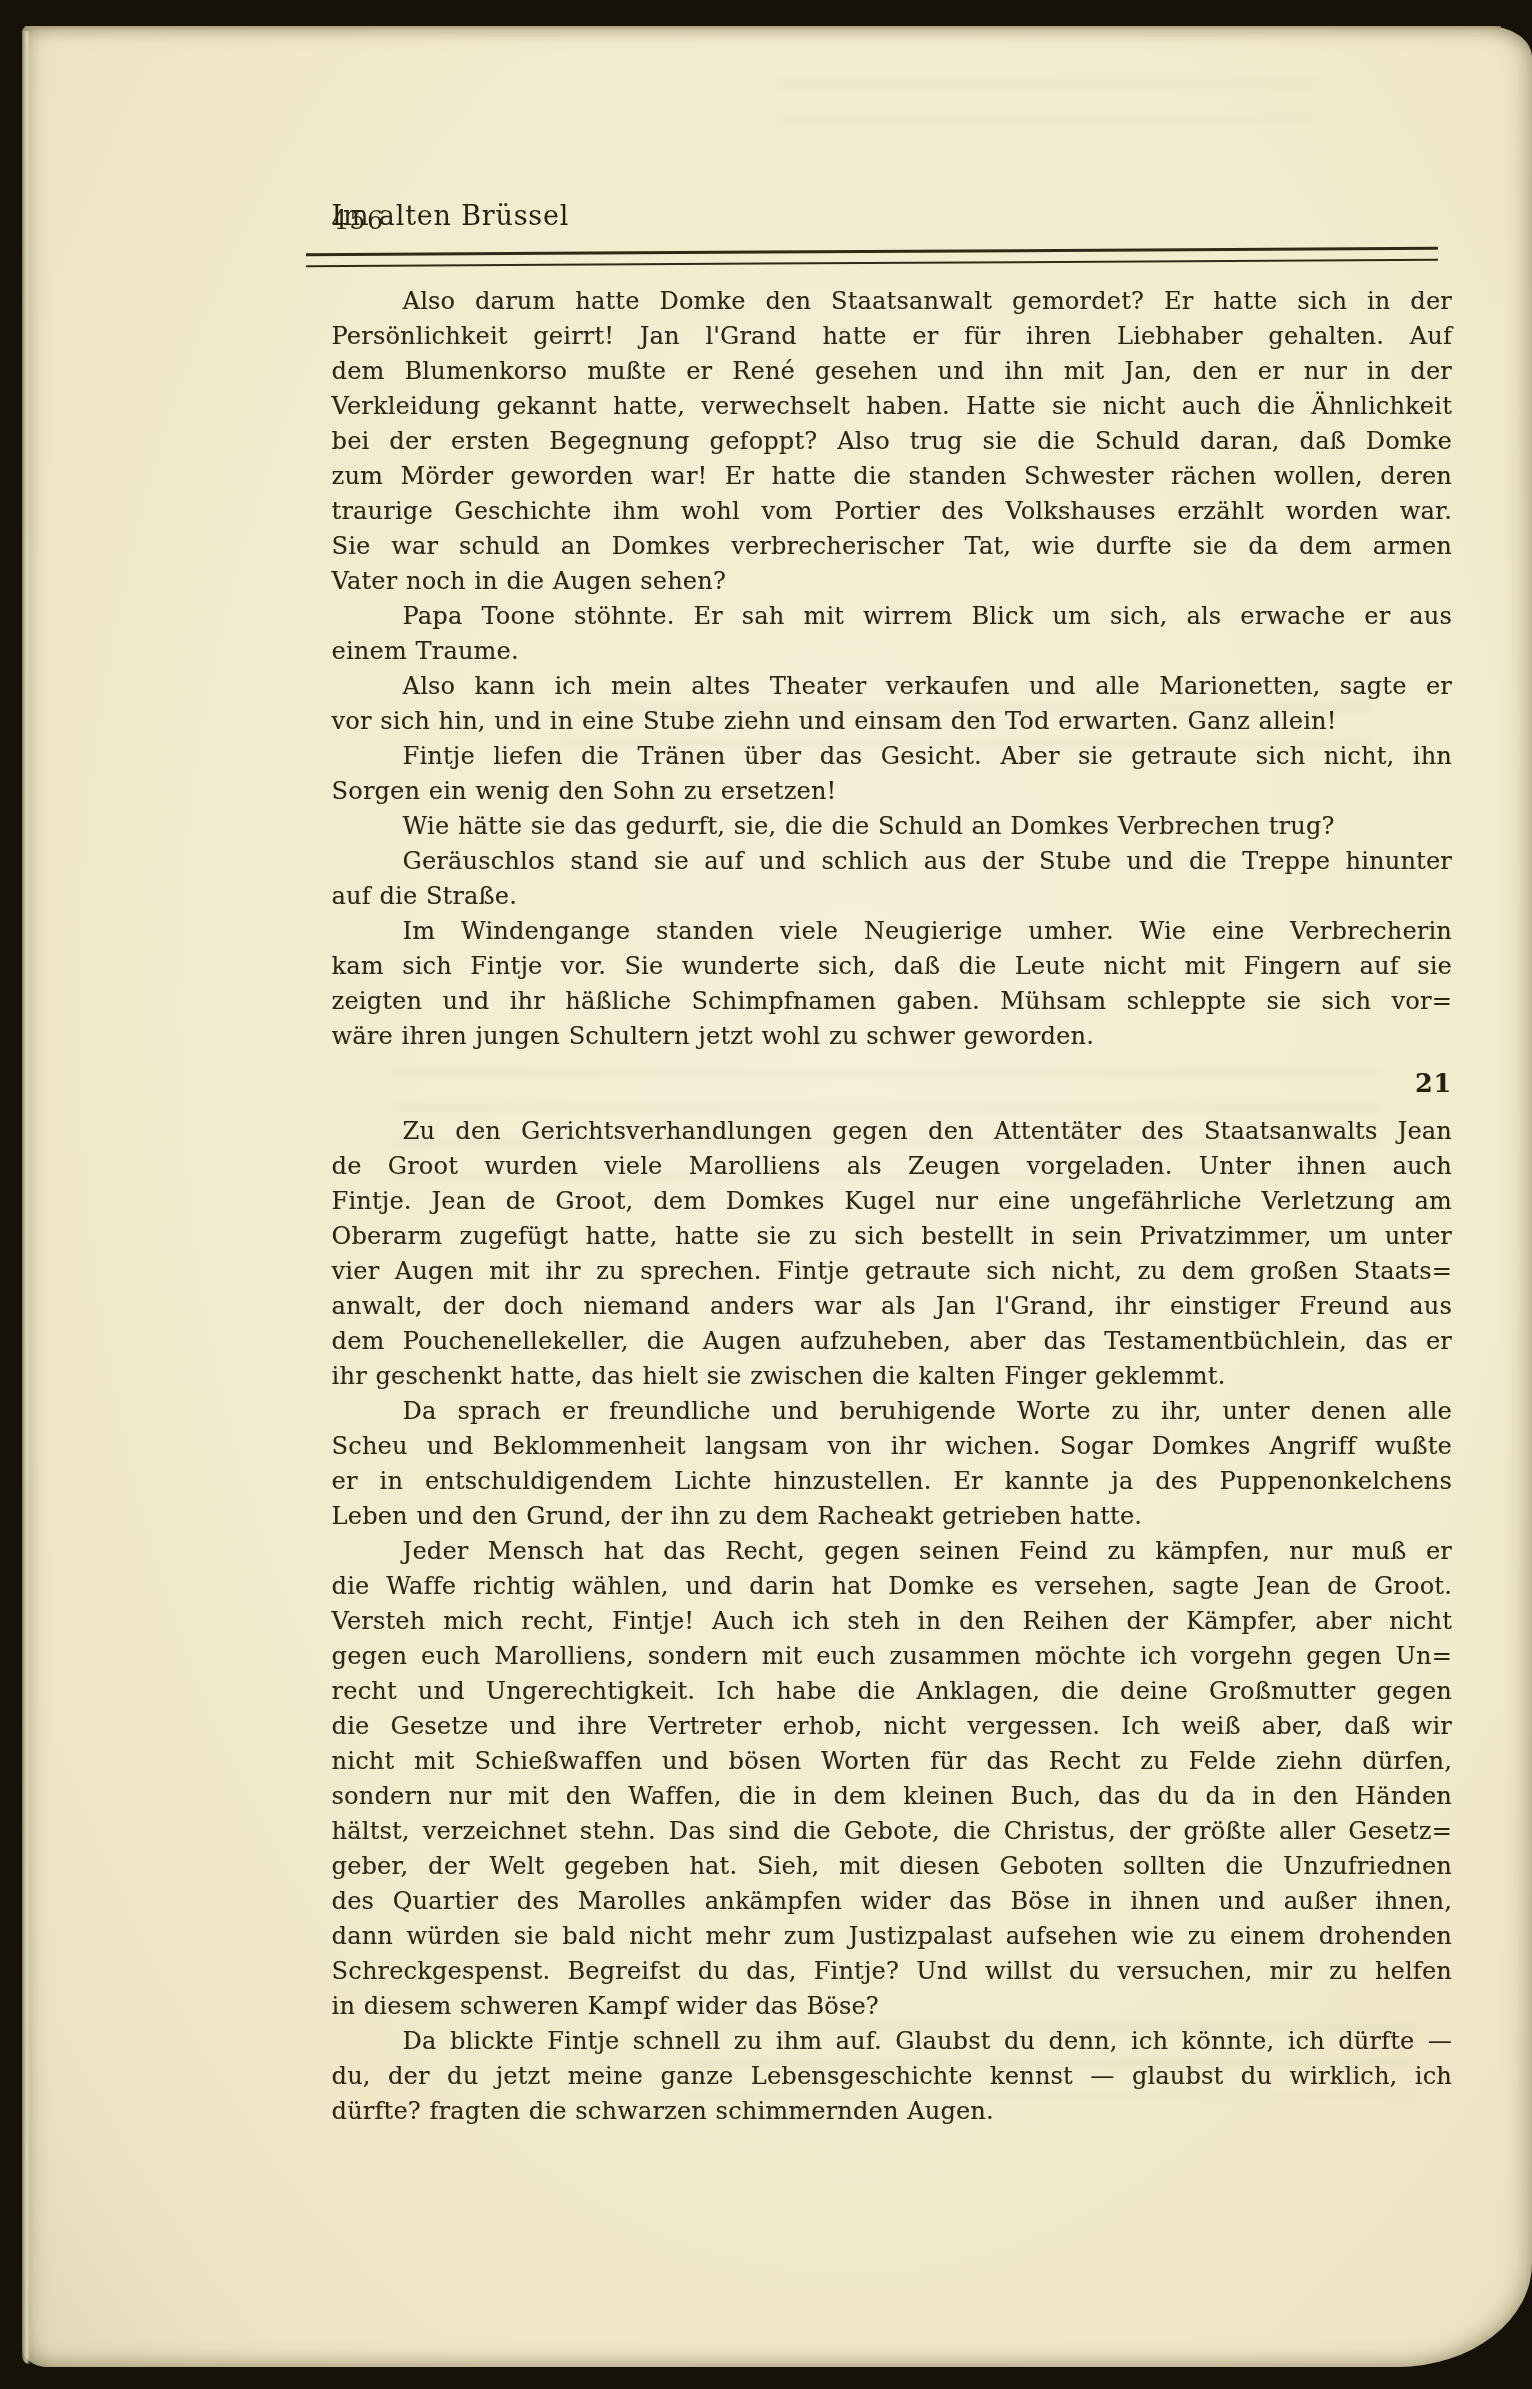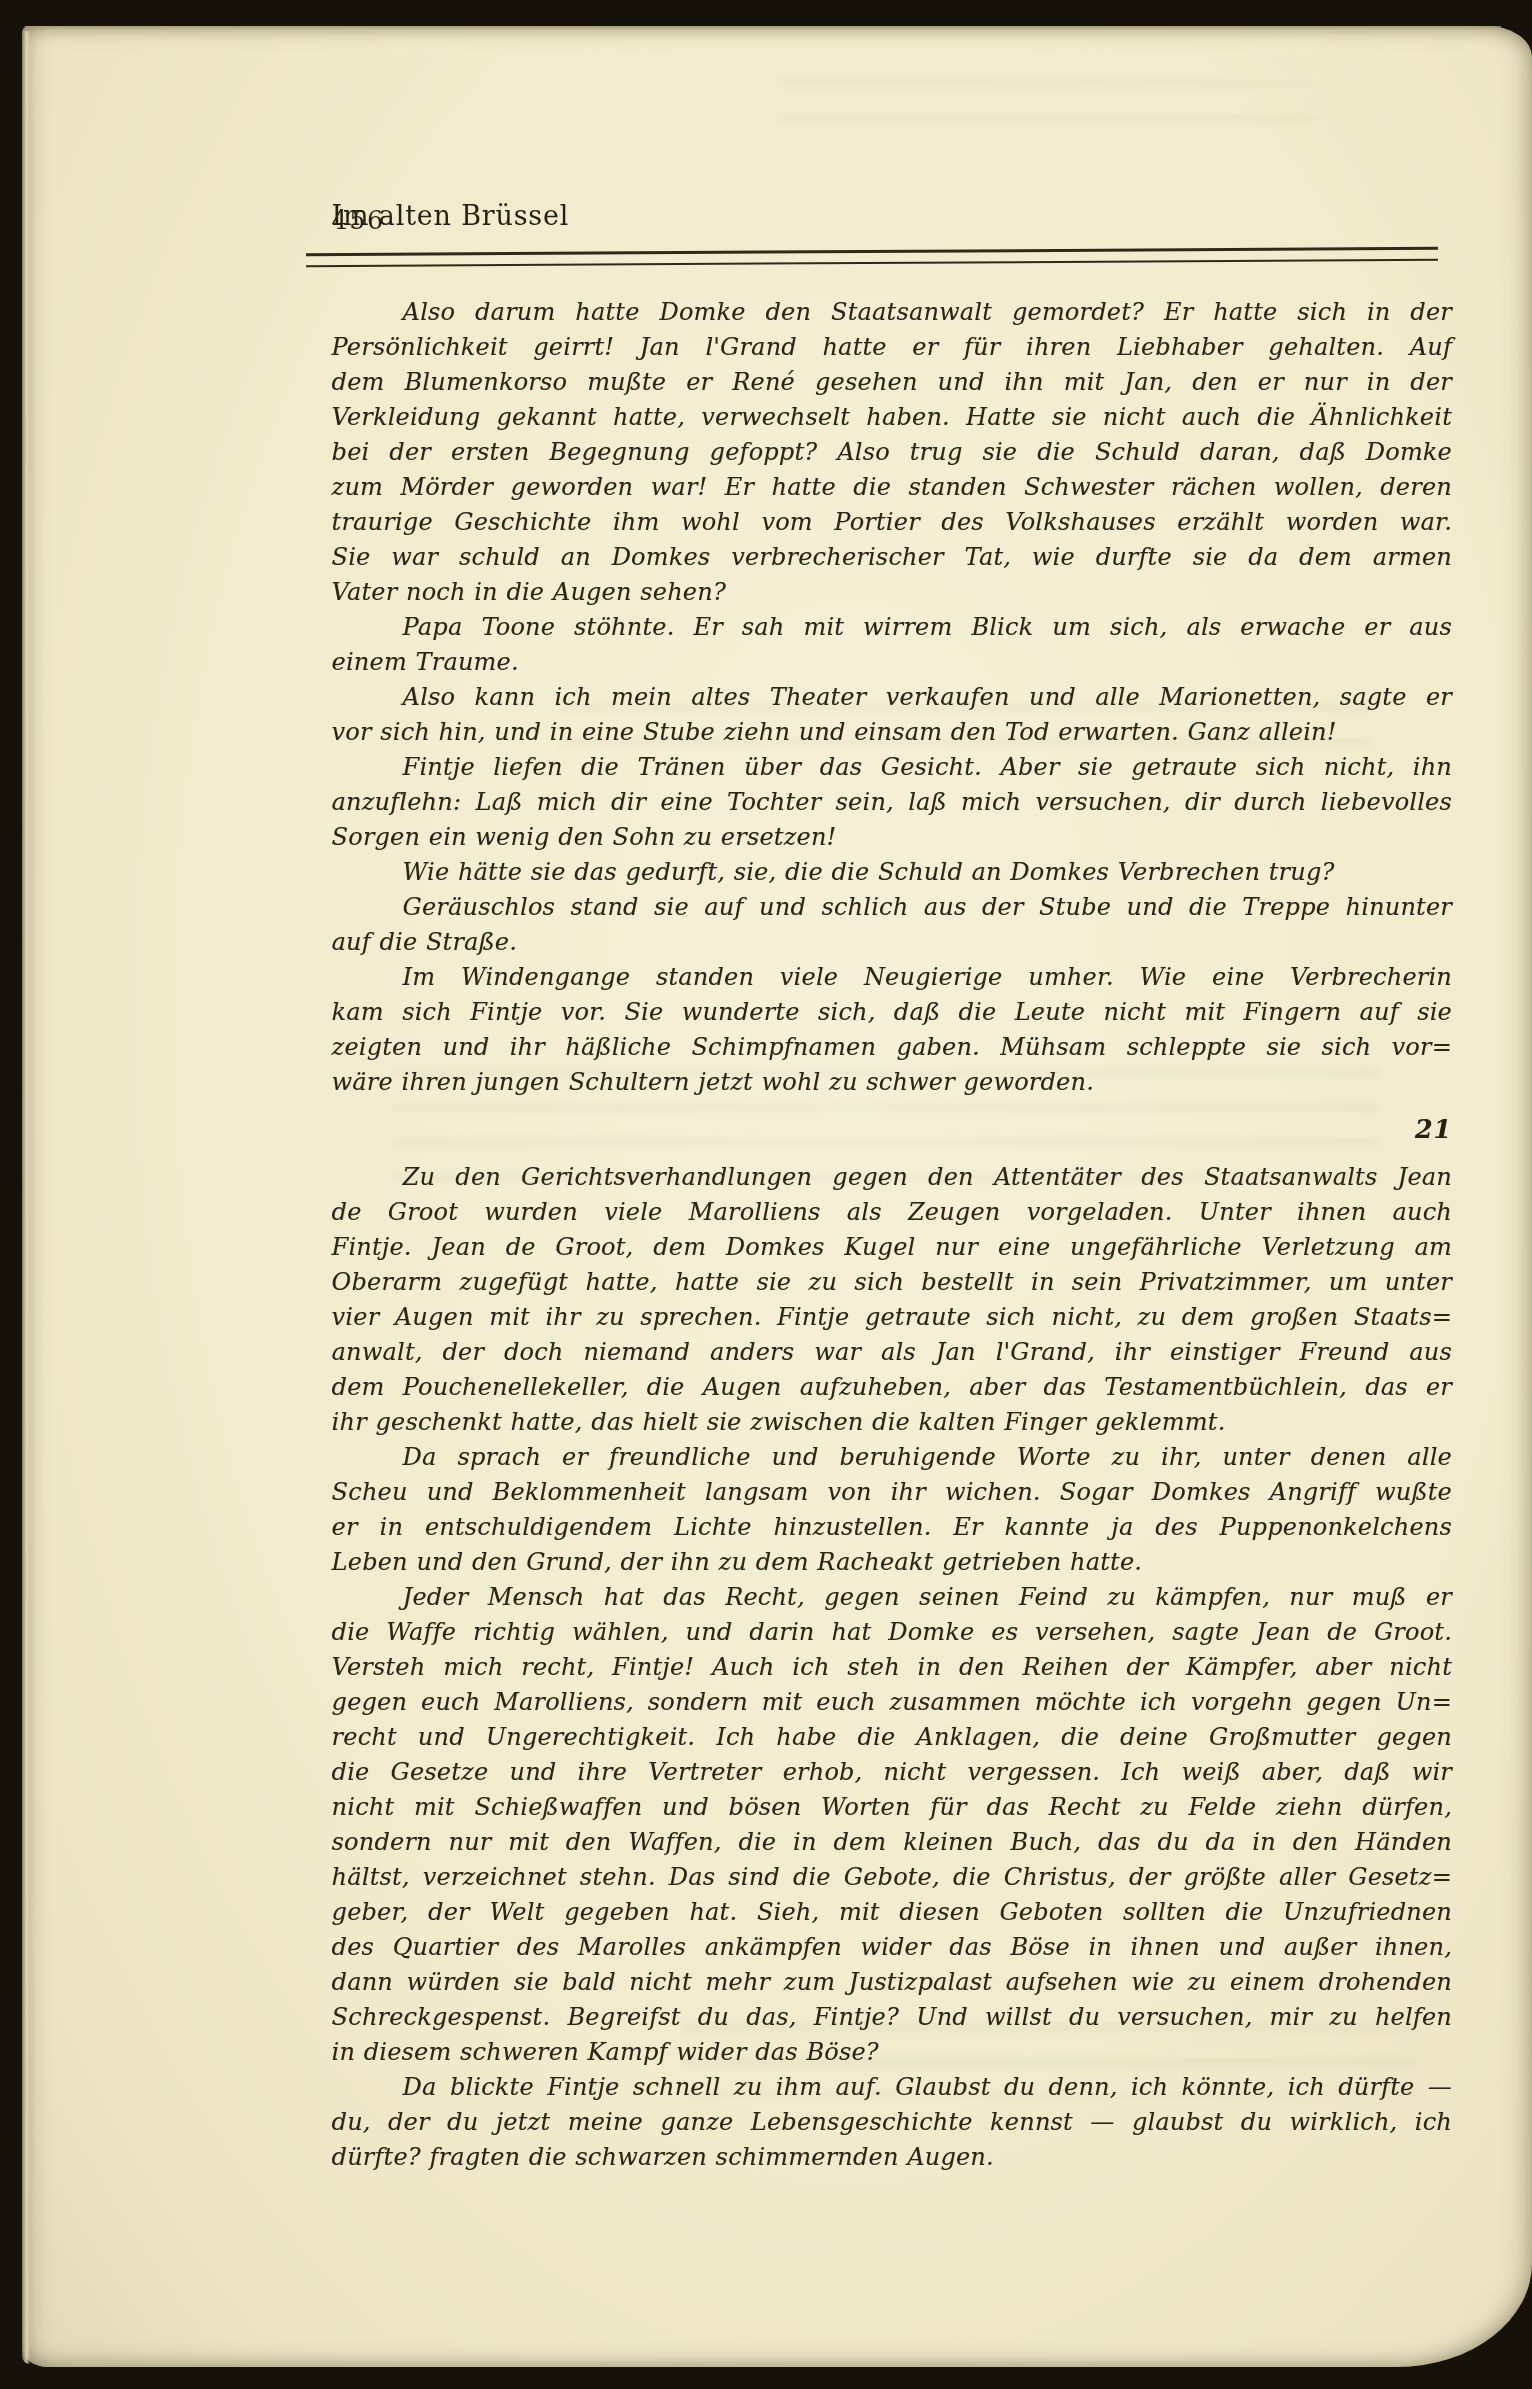--- a/index.html
+++ b/index.html
@@ -56,25 +56,24 @@
     position:absolute;left:0;right:0;top:0;text-align:left;
     font-size:27px;letter-spacing:0.8px;color:#271f10;
   }
   .rule{
     position:absolute;left:284px;right:94px;top:224px;height:9.2px;
     border-top:3.1px solid #322817;border-bottom:2.3px solid #322817;
     transform:rotate(-0.32deg);
   }
   
   .text-block{
-    position:absolute;left:310px;right:80px;top:269px;
+    position:absolute;left:310px;right:80px;top:258px;
     color:#2e2415;font-size:24px;line-height:35px;
     word-spacing:0.8px;letter-spacing:0.2px;
     text-shadow:0.3px 0.3px 0 rgba(46,36,21,.30);
-    font-style:italic;
   }
   .para{margin:0;}
   .line{text-align:justify;text-align-last:justify;white-space:normal;}
   .line.first{padding-left:71px;}
   .line.last{text-align-last:left;}
   .chapter-heading{
     text-align:right;font-weight:bold;font-size:25.4px;line-height:35px;
     margin-top:11.6px;margin-bottom:13px;letter-spacing:0.8px;color:#291f10;
   }
 </style>
@@ -111,21 +110,20 @@
         <div class="para">
           <div class="line first">Papa Toone stöhnte. Er sah mit wirrem Blick um sich, als erwache er aus</div>
           <div class="line last">einem Traume.</div>
         </div>
         <div class="para">
           <div class="line first">Also kann ich mein altes Theater verkaufen und alle Marionetten, sagte er</div>
           <div class="line last">vor sich hin, und in eine Stube ziehn und einsam den Tod erwarten. Ganz allein!</div>
         </div>
         <div class="para">
           <div class="line first">Fintje liefen die Tränen über das Gesicht. Aber sie getraute sich nicht, ihn</div>
-          <div class="line">anzuflehn: Laß mich dir eine Tochter sein, laß mich versuchen, dir durch liebevolles</div>
           <div class="line last">Sorgen ein wenig den Sohn zu ersetzen!</div>
         </div>
         <div class="para">
           <div class="line first last">Wie hätte sie das gedurft, sie, die die Schuld an Domkes Verbrechen trug?</div>
         </div>
         <div class="para">
           <div class="line first">Geräuschlos stand sie auf und schlich aus der Stube und die Treppe hinunter</div>
           <div class="line last">auf die Straße.</div>
         </div>
         <div class="para">

